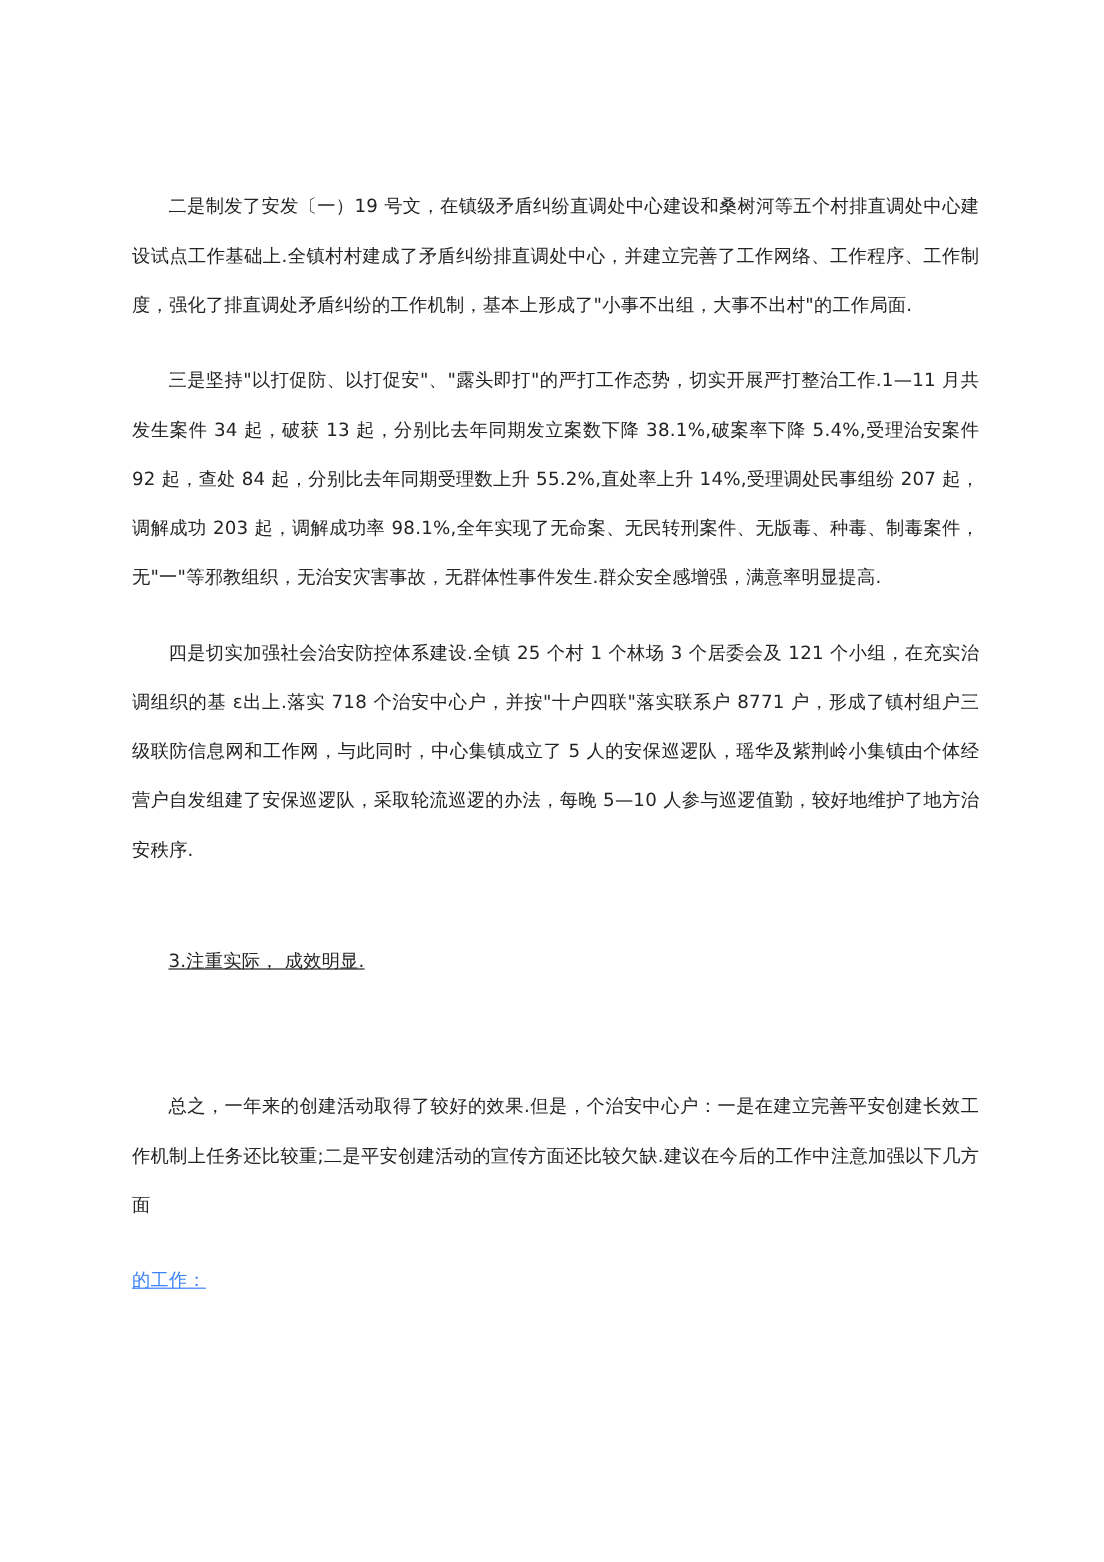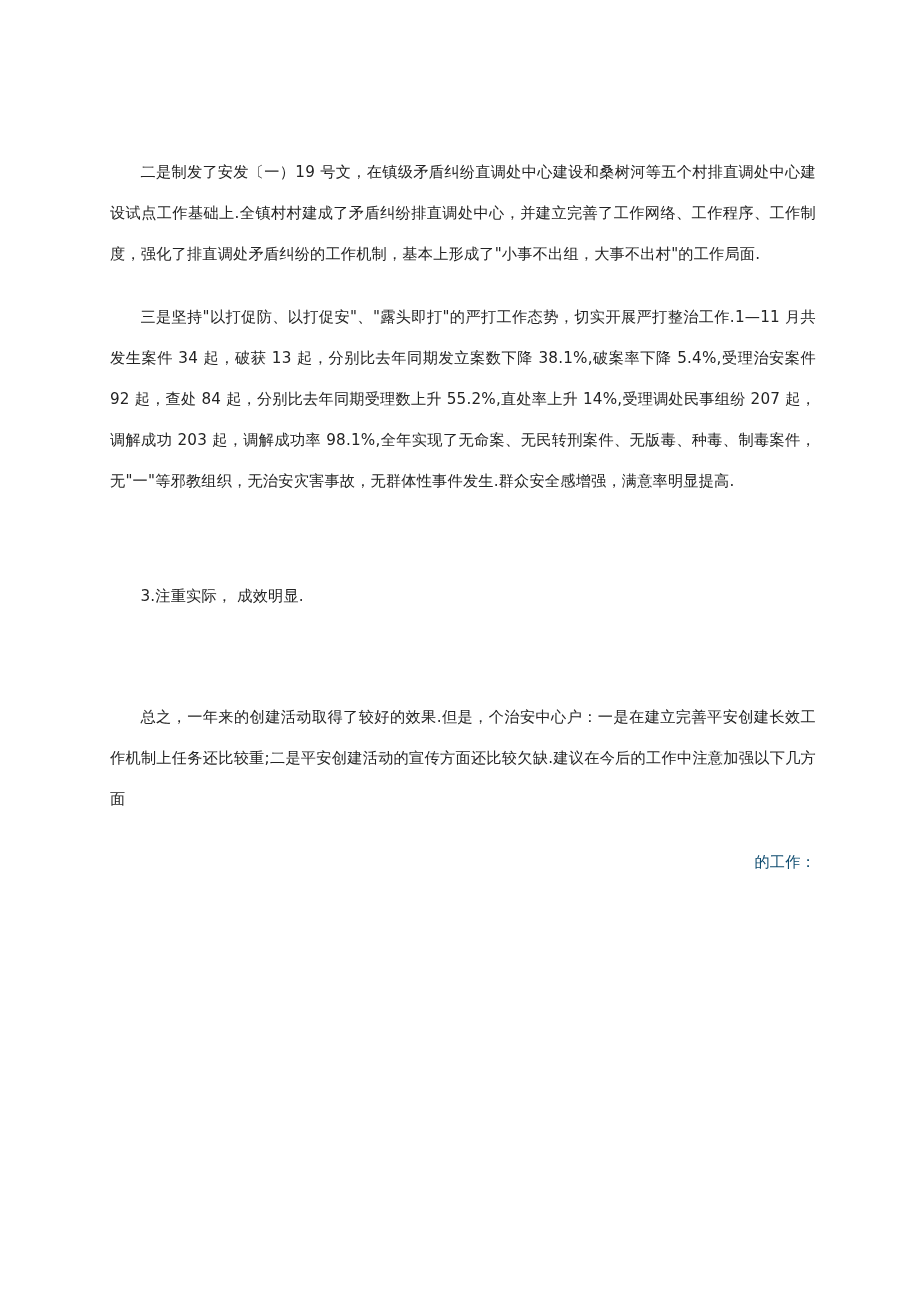--- a/index.html
+++ b/index.html
@@ -39,48 +39,50 @@
   }
   .para.indent {
     text-indent: 2em;
   }
   .gap-md { height: 22px; }
   .gap-lg { height: 52px; }
   .gap-xl { height: 58px; }
 
   .para.short {
     text-align: left;
+    text-decoration: underline;
   }
 </style>
 </head>
 <body style="background: rgb(255, 255, 255);">
 
 <div class="page" style="background: rgb(255, 255, 255);">
 
   <div class="doc-body">
 
     <p class="para indent" style="color: rgb(35, 35, 35);">二是制发了安发〔一）19 号文，在镇级矛盾纠纷直调处中心建设和桑树河等五个村排直调处中心建设试点工作基础上.全镇村村建成了矛盾纠纷排直调处中心，并建立完善了工作网络、工作程序、工作制度，强化了排直调处矛盾纠纷的工作机制，基本上形成了"小事不出组，大事不出村"的工作局面.</p>
 
     <div class="gap-md"></div>
 
     <p class="para indent" style="color: rgb(35, 35, 35);">三是坚持"以打促防、以打促安"、"露头即打"的严打工作态势，切实开展严打整治工作.1—11 月共发生案件 34 起，破获 13 起，分别比去年同期发立案数下降 38.1%,破案率下降 5.4%,受理治安案件 92 起，查处 84 起，分别比去年同期受理数上升 55.2%,直处率上升 14%,受理调处民事组纷 207 起，调解成功 203 起，调解成功率 98.1%,全年实现了无命案、无民转刑案件、无版毒、种毒、制毒案件，无"一"等邪教组织，无治安灾害事故，无群体性事件发生.群众安全感增强，满意率明显提高.</p>
 
     <div class="gap-md"></div>
 
+    <p class="para indent" style="color: rgb(35, 35, 35);">四是切实加强社会治安防控体系建设.全镇 25 个村 1 个林场 3 个居委会及 121 个小组，在充实治调组织的基 ɛ出上.落实 718 个治安中心户，并按"十户四联"落实联系户 8771 户，形成了镇村组户三级联防信息网和工作网，与此同时，中心集镇成立了 5 人的安保巡逻队，瑶华及紫荆岭小集镇由个体经营户自发组建了安保巡逻队，采取轮流巡逻的办法，每晚 5—10 人参与巡逻值勤，较好地维护了地方治安秩序.</p>
 
     <div class="gap-lg"></div>
 
     <p class="para indent short" style="color: rgb(35, 35, 35);">3.注重实际， 成效明显.</p>
 
     <div class="gap-xl"></div>
 
 
     <div class="gap-md"></div>
 
     <p class="para indent" style="color: rgb(35, 35, 35);">总之，一年来的创建活动取得了较好的效果.但是，个治安中心户：一是在建立完善平安创建长效工作机制上任务还比较重;二是平安创建活动的宣传方面还比较欠缺.建议在今后的工作中注意加强以下几方面</p>
 
     <div class="gap-md"></div>
 
-    <p class="para short" style="color: #0c4a6e; text-align: right;">的工作：</p>
+    <p class="para short" style="color: #3b82f6;">的工作：</p>
 
   </div>
 
 </div>
 
 </body></html>

